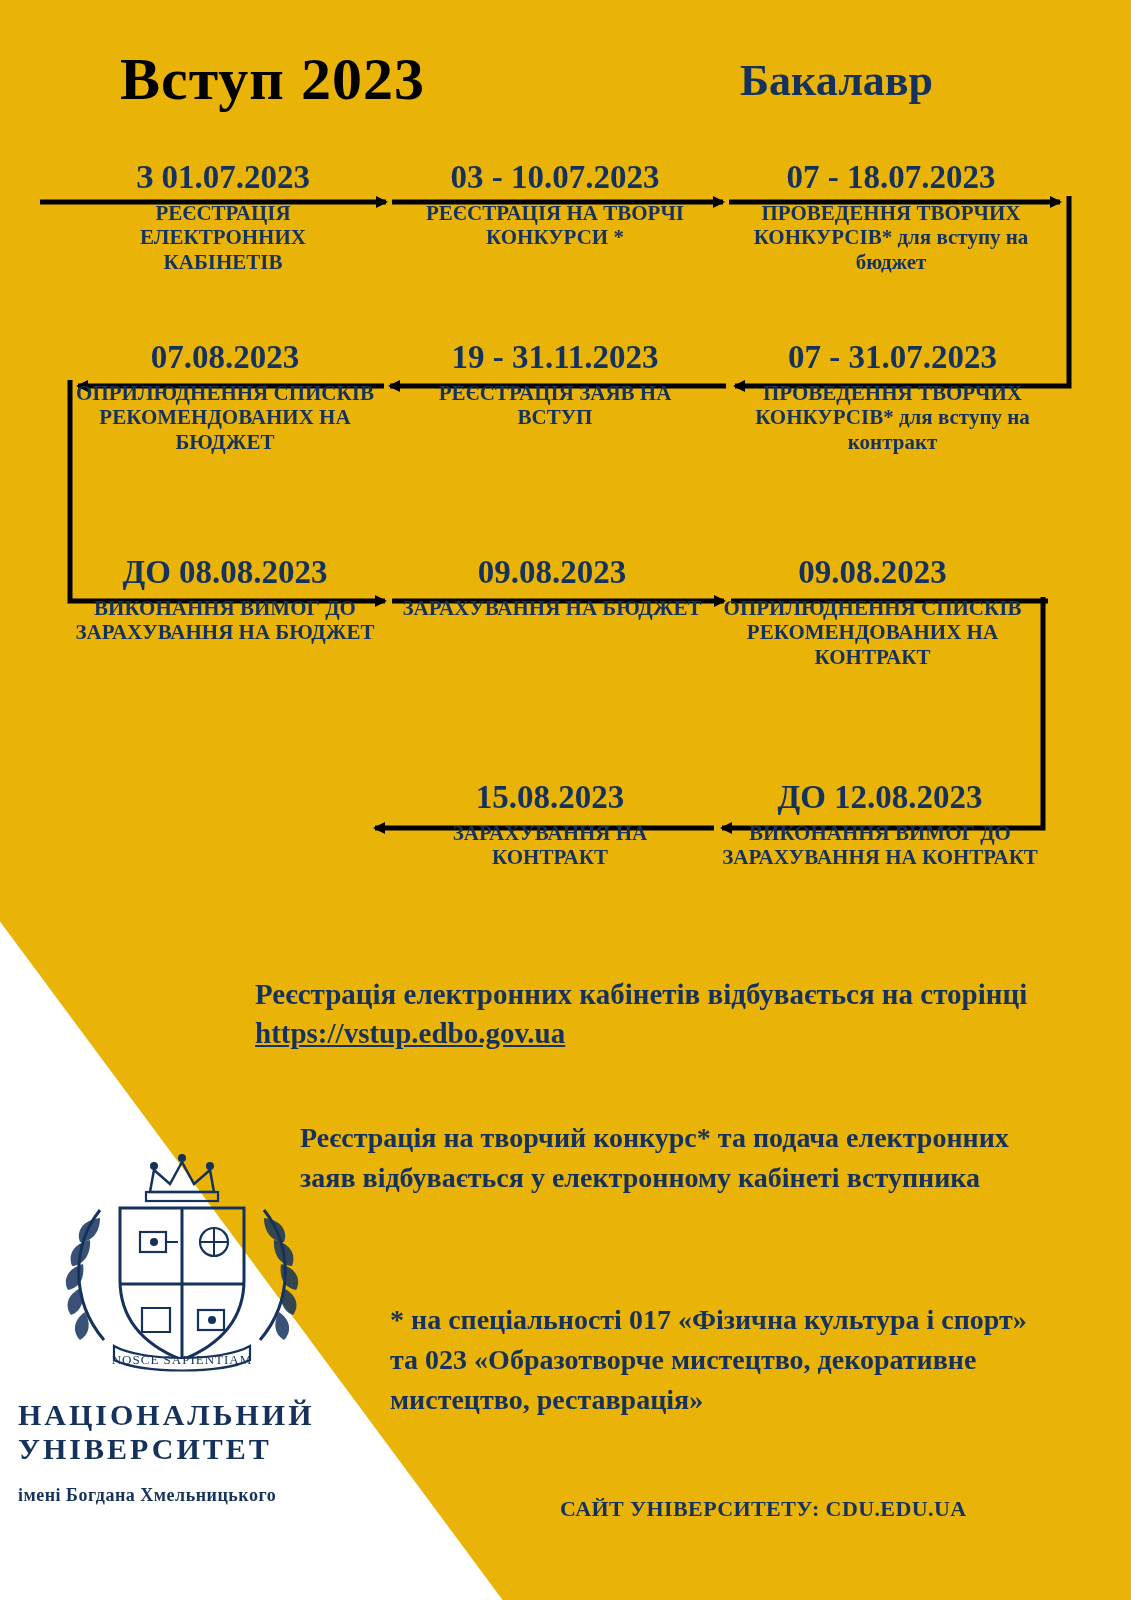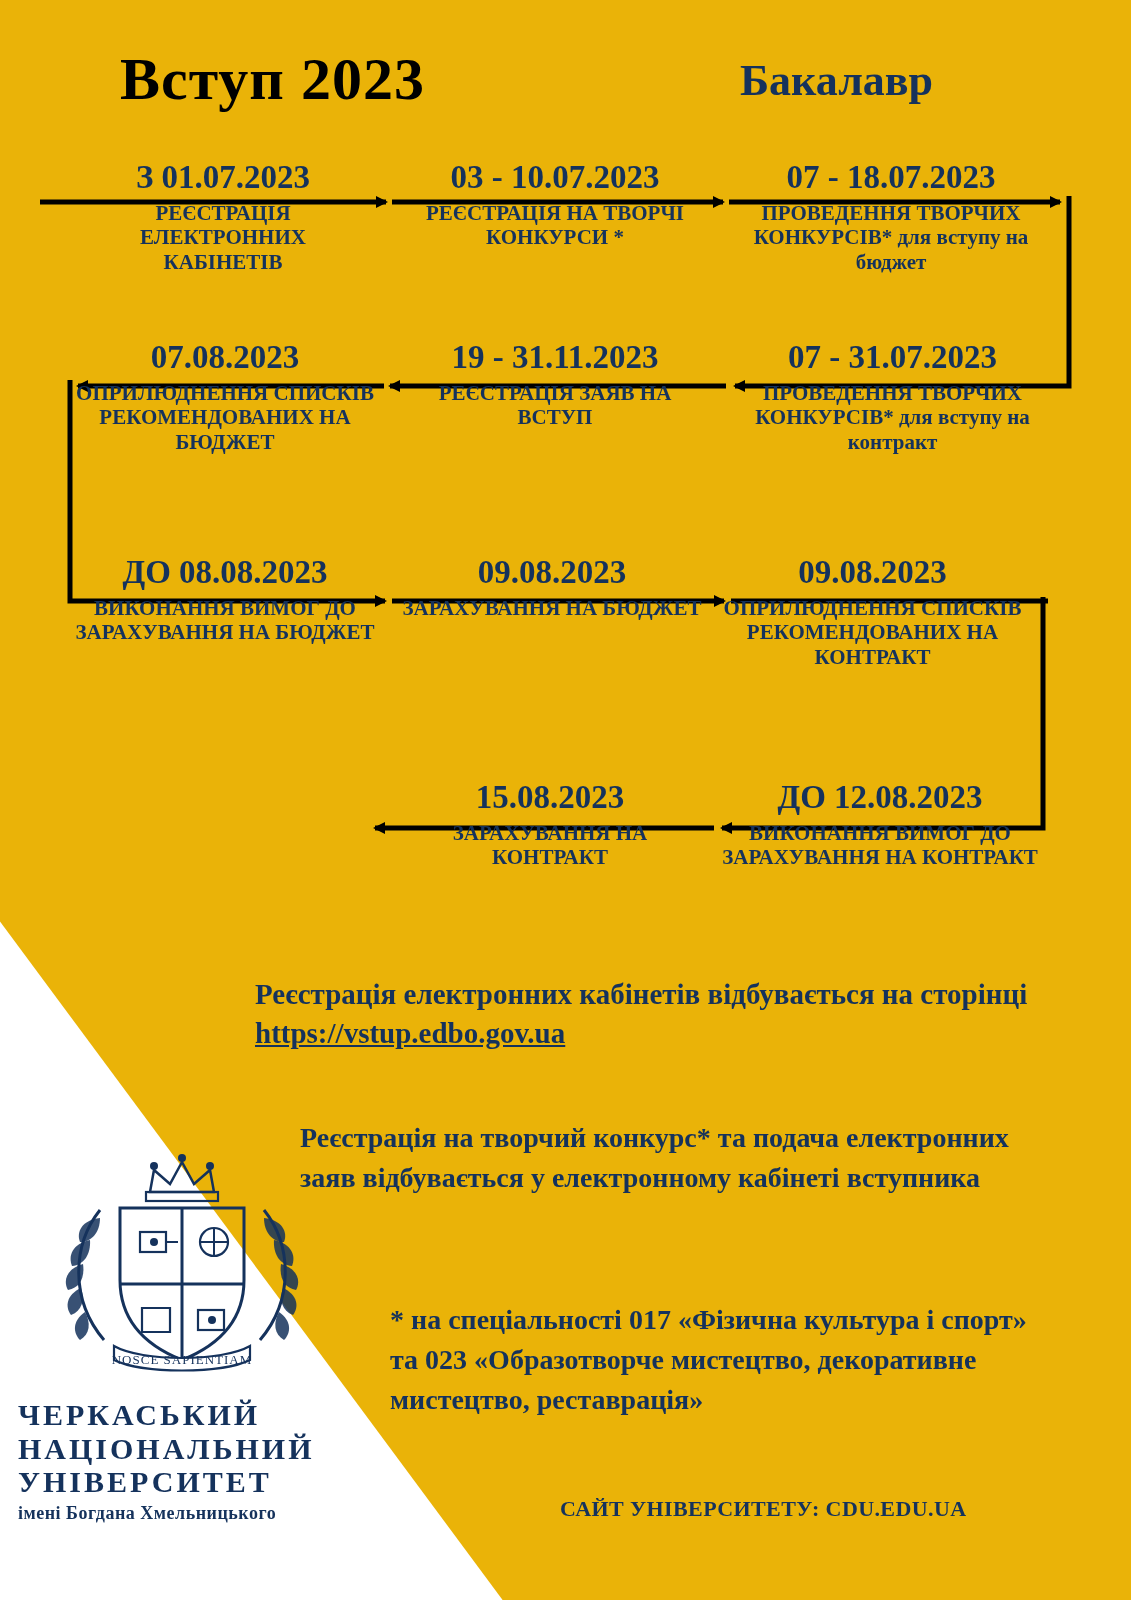--- a/index.html
+++ b/index.html
@@ -135,21 +135,21 @@
     font-weight: bold;
     line-height: 1.12;
   }
   #uniname .l1, #uniname .l2, #uniname .l3 {
     font-size: 30px;
     letter-spacing: 3px;
   }
   #uniname .l4 {
     font-size: 18px;
     letter-spacing: 0.5px;
-    margin-top: 4px;
+    margin-top: 20px;
   }
 </style>
 </head>
 <body>
 
 <div id="poster">
 
   <div id="wedge"></div>
 
   <div class="title-main">Вступ 2023</div>
@@ -290,19 +290,18 @@
       <rect x="156" y="170" width="26" height="20"></rect>
       <circle cx="170" cy="180" r="4" fill="#15325c" stroke="none"></circle>
       <path d="M100,168 L128,168 L128,192 L100,192 Z"></path>
 
       <path d="M72,206 C100,222 180,222 208,206 L208,220 C180,234 100,234 72,220 Z" fill="#ffffff"></path>
       <text x="140" y="224" text-anchor="middle" font-family="Liberation Serif, serif" font-size="13" fill="#15325c" stroke="none" letter-spacing="1">NOSCE SAPIENTIAM</text>
     </g>
   </svg>
 
   <div id="uniname">
-    <div class="l1">ЧЕРКАСЬКИЙ</div>
     <div class="l2">НАЦІОНАЛЬНИЙ</div>
     <div class="l3">УНІВЕРСИТЕТ</div>
     <div class="l4">імені Богдана Хмельницького</div>
   </div>
 
 </div>
 
 </body></html>

